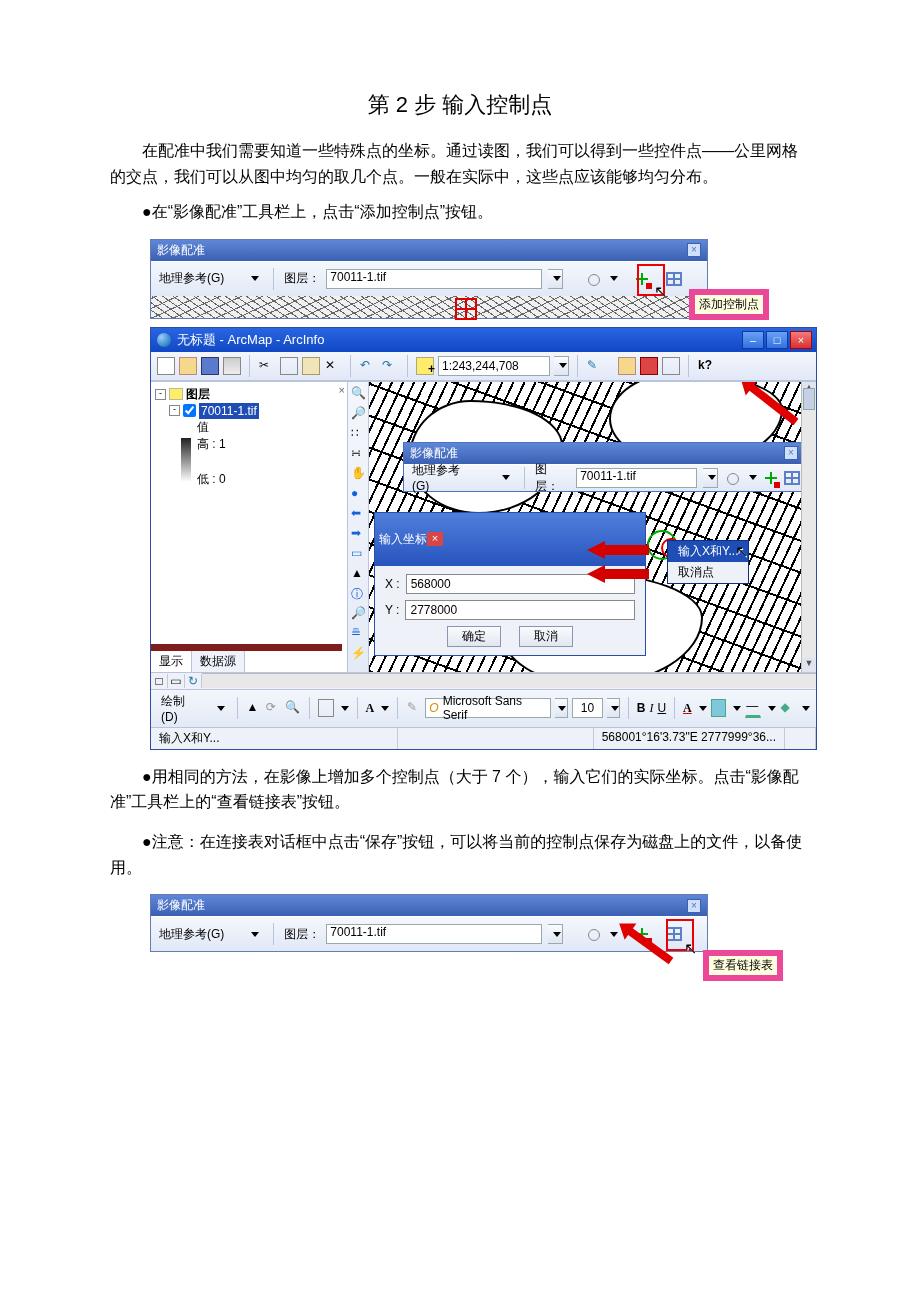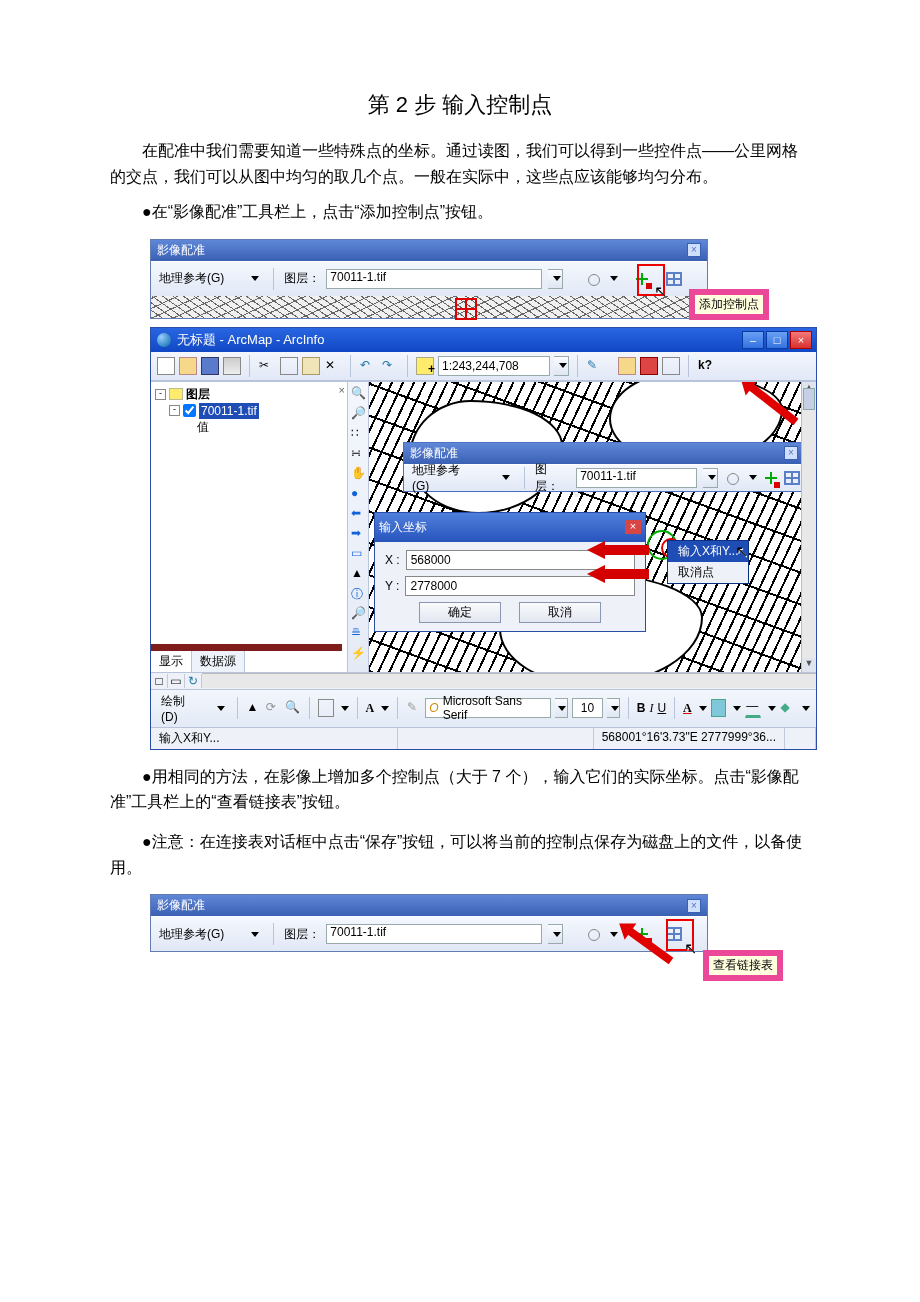--- a/index.html
+++ b/index.html
@@ -192,42 +192,42 @@
 
   
   .georef-float{
     position:absolute;left:34px;top:60px;width:400px;border:1px solid #4e70c3;background:#e9eef8;
   }
 
   
   .coord-dlg{
     position:absolute;left:5px;top:130px;width:270px;border:1px solid #2a4ea6;background:#eef1f7;
   }
-  .coord-dlg .tb{background:linear-gradient(#4f7fdc,#2854bd);color:#fff;display:flex;justify-content:space-between;align-items:center;padding:6px 4px;font-size:12px}
+  .coord-dlg .tb{background:linear-gradient(#4f7fdc,#2854bd);color:#fff;display:flex;justify-content:flex-start;align-items:center;padding:18px 4px;font-size:12px}
   .coord-dlg .tb .x{background:#d84545;color:#fff;width:16px;height:14px;text-align:center;font-size:11px}
   .coord-body{padding:8px 10px;font-size:12px}
   .coord-row{display:flex;align-items:center;gap:6px;margin-bottom:6px}
   .coord-input{flex:1;background:#fff;border:1px solid #888;height:18px;padding:0 4px;font-size:12px}
   .red-arrow-l{
     position:absolute;width:0;height:0;border-top:9px solid transparent;border-bottom:9px solid transparent;border-right:18px solid #d40000;
   }
   .red-arrow-l::after{content:"";position:absolute;left:18px;top:-5px;width:44px;height:10px;background:#d40000}
   .red-arrow-diag{
     position:absolute;width:58px;height:8px;background:#e00000;transform-origin:right center;
   }
   .red-arrow-diag::before{content:"";position:absolute;left:-12px;top:-6px;border-top:10px solid transparent;border-bottom:10px solid transparent;border-right:14px solid #e00000}
 
   .ctx-menu{
     position:absolute;background:#1e4db5;color:#fff;border:1px solid #0c2f80;font-size:12px;
   }
   .ctx-menu div{padding:2px 10px}
   .ctx-menu .dim{background:#eef1f7;color:#000}
 
   .dlg-buttons{display:flex;justify-content:center;gap:18px;margin-top:6px}
-  .dlg-button{background:linear-gradient(#fafbfd,#e2e6f0);border:1px solid #8a96b4;padding:1px 28px;font-size:12px}
+  .dlg-button{background:linear-gradient(#fafbfd,#e2e6f0);border:1px solid #8a96b4;padding:1px 14px;font-size:12px}
 
   
   .arc-bottombar{
     background:linear-gradient(#f3f6fc,#e3eaf6);
     border-top:1px solid #b8c4dc;
     display:flex;align-items:center;gap:4px;padding:2px 6px;font-size:12px;
   }
   .arc-status{
     background:#eef1f7;border-top:1px solid #b8c4dc;display:flex;font-size:12px
   }
@@ -344,20 +344,28 @@
               <span class="minus">-</span>
               <span style="background:#ffec6a;border:1px solid #bb9;width:12px;height:10px;display:inline-block"></span> 
               <b>图层</b>
             </div>
           <div class="row" style="margin-left:14px">
               <span class="minus">-</span>
               <input type="checkbox" checked="" style="margin: 0px;"> 
               <span class="layer-hl">70011-1.tif</span>
             </div>
           <div style="margin-left:42px">值</div>
+          <div style="display:flex;align-items:flex-start">
+            <span class="grad-bar"></span>
+            <div style="margin-left:6px">
+              <div>高 : 1</div>
+              <div style="height:18px"></div>
+              <div>低 : 0</div>
+            </div>
+          </div>
         </div>
         <div class="toc-tabs">
           <div class="toc-tab active">显示</div>
           <div class="toc-tab">数据源</div>
         </div>
       </div>
 
       <div class="vtb">
         <span class="vicon">🔍</span>
         <span class="vicon">🔎</span>

